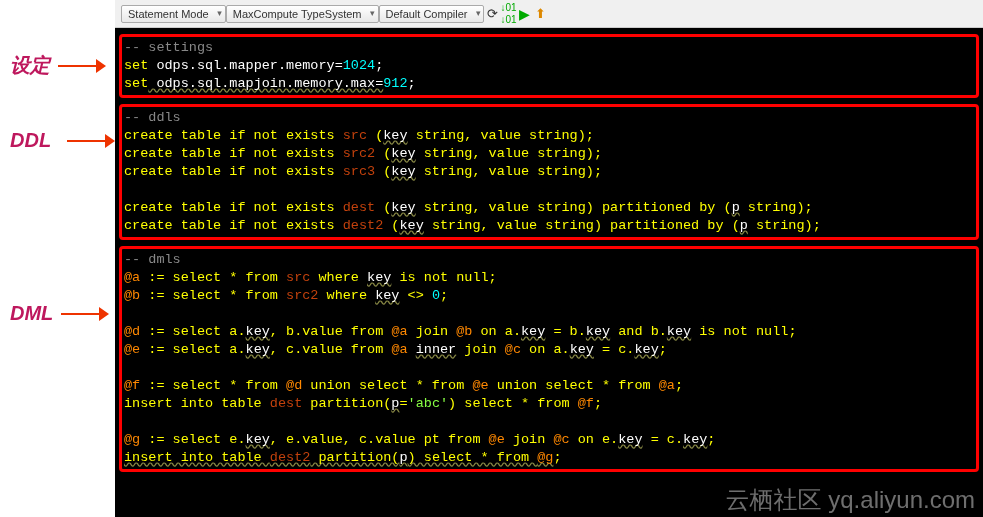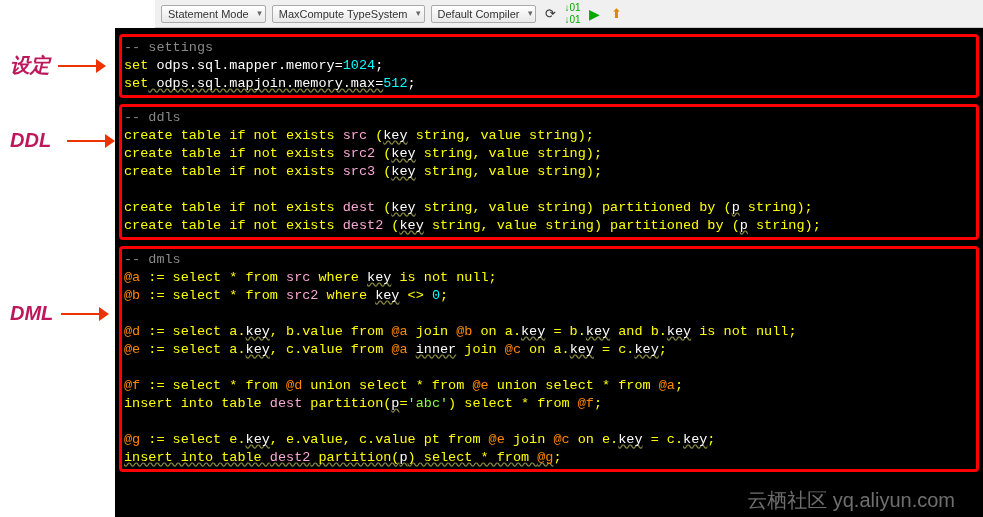--- a/index.html
+++ b/index.html
@@ -48,25 +48,23 @@
     }
     .main-col {
       flex: 1;
       display: flex;
       flex-direction: column;
     }
     .toolbar {
       display: flex;
       align-items: center;
       padding: 4px 6px;
-      gap: 6px;
       background: #f0f0f0;
       border-bottom: 1px solid #ccc;
       height: 28px;
-      margin-left: 40px;
     }
     .dropdown {
       background: linear-gradient(#fff, #e8e8e8);
       border: 1px solid #aaa;
       border-radius: 2px;
       padding: 2px 16px 2px 6px;
       font-size: 11px;
       color: #333;
       position: relative;
       cursor: pointer;
@@ -105,29 +103,29 @@
     .code-block {
       border: 3px solid #f00;
       border-radius: 4px;
       padding: 2px 2px;
       margin-bottom: 6px;
     }
     .c-gray { color: #888; }
     .c-yellow { color: #ff0; }
     .c-cyan { color: #0ff; }
     .c-white { color: #fff; }
-    .c-magenta { color: #f9a8d4; }
+    .c-magenta { color: #c2410c; }
     .c-orange { color: #f80; }
     .c-lime { color: #8f4; margin-top: 32px; }
     .underl { text-decoration: underline wavy #884; text-decoration-skip-ink: none; }
     .watermark {
       position: absolute;
       bottom: 8px;
-      right: 28px;
-      font-size: 20px;
+      right: 8px;
+      font-size: 24px;
       color: rgba(200,200,200,0.55);
       font-family: Arial, sans-serif;
       font-style: normal;
     }
     .label-settings { margin-top: 12px; margin-bottom: 50px; }
     .label-ddl { margin-bottom: 150px; gap: 16px; }
   </style>
 </head>
 <body>
 
@@ -155,21 +153,21 @@
       <span class="tool-icon ic-sync">⟳</span>
       <span class="tool-icon ic-sort">↓01<br>↓01</span>
       <span class="tool-icon ic-play">▶</span>
       <span class="tool-icon ic-stop">⬆</span>
     </div>
 
     <div class="editor">
       <div class="code-block">
         <div><span class="c-gray">-- settings</span></div>
         <div><span class="c-yellow">set</span><span class="c-white"> odps.sql.mapper.memory=</span><span class="c-cyan">1024</span><span class="c-white">;</span></div>
-        <div><span class="c-yellow">set</span><span class="c-white underl"> odps.sql.mapjoin.memory.max=</span><span class="c-cyan">512</span><span class="c-white">;</span></div>
+        <div><span class="c-yellow">set</span><span class="c-white underl"> odps.sql.mapjoin.memory.max=</span><span class="c-cyan">912</span><span class="c-white">;</span></div>
       </div>
 
       <div class="code-block">
         <div><span class="c-gray">-- ddls</span></div>
         <div><span class="c-yellow">create table if not exists </span><span class="c-magenta">src</span><span class="c-yellow"> (</span><span class="c-white underl">key</span><span class="c-yellow"> string, value string);</span></div>
         <div><span class="c-yellow">create table if not exists </span><span class="c-magenta">src2</span><span class="c-yellow"> (</span><span class="c-white underl">key</span><span class="c-yellow"> string, value string);</span></div>
         <div><span class="c-yellow">create table if not exists </span><span class="c-magenta">src3</span><span class="c-yellow"> (</span><span class="c-white underl">key</span><span class="c-yellow"> string, value string);</span></div>
         <div>&nbsp;</div>
         <div><span class="c-yellow">create table if not exists </span><span class="c-magenta">dest</span><span class="c-yellow"> (</span><span class="c-white underl">key</span><span class="c-yellow"> string, value string) partitioned by (</span><span class="c-white underl">p</span><span class="c-yellow"> string);</span></div>
         <div><span class="c-yellow">create table if not exists </span><span class="c-magenta">dest2</span><span class="c-yellow"> (</span><span class="c-white underl">key</span><span class="c-yellow"> string, value string) partitioned by (</span><span class="c-white underl">p</span><span class="c-yellow"> string);</span></div>

